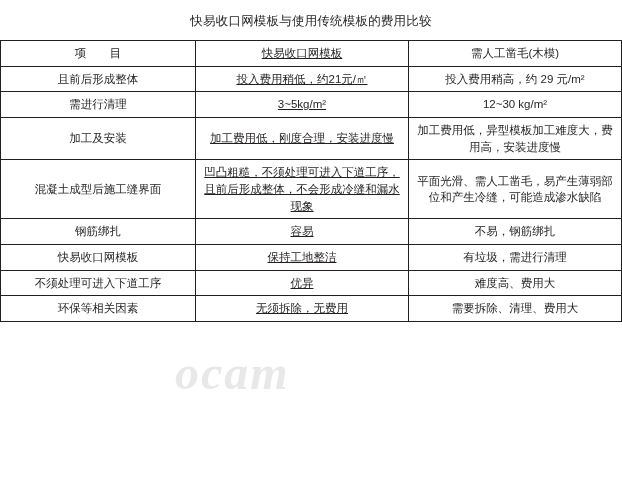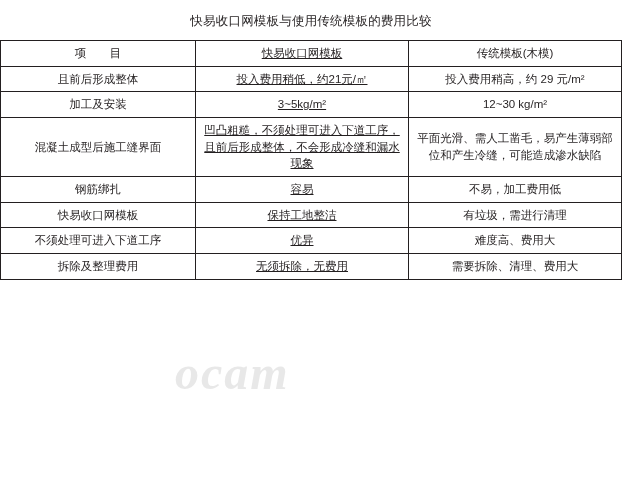--- a/index.html
+++ b/index.html
@@ -74,63 +74,68 @@
 
 <div class="page">
 
   <div class="doc-title">快易收口网模板与使用传统模板的费用比较</div>
 
   <table class="cost-table">
     <tbody>
       <tr class="hdr">
         <td class="col-a"><span class="spaced">项　目</span></td>
         <td class="col-b">快易收口网模板</td>
-        <td class="col-c">传统模板(木模)</td>
+        <td class="col-c">需人工凿毛(木模)</td>
       </tr>
 
       <tr>
         <td class="col-a">且前后形成整体</td>
         <td class="col-b">投入费用稍低，约21元/㎡</td>
         <td class="col-c">投入费用稍高，约 29 元/m²</td>
       </tr>
 
       <tr>
-        <td class="col-a">加工及安装</td>
+        <td class="col-a">需进行清理</td>
         <td class="col-b">3~5kg/m²</td>
         <td class="col-c">12~30 kg/m²</td>
       </tr>
 
+      <tr>
+        <td class="col-a">加工及安装</td>
+        <td class="col-b">加工费用低，刚度合理，安装进度慢</td>
+        <td class="col-c">加工费用低，异型模板加工难度大，费用高，安装进度慢</td>
+      </tr>
 
       <tr>
         <td class="col-a">混凝土成型后施工缝界面</td>
         <td class="col-b">凹凸粗糙，不须处理可进入下道工序，且前后形成整体，不会形成冷缝和漏水现象</td>
         <td class="col-c">平面光滑、需人工凿毛，易产生薄弱部位和产生冷缝，可能造成渗水缺陷</td>
       </tr>
 
 
       <tr>
         <td class="col-a">钢筋绑扎</td>
         <td class="col-b">容易</td>
-        <td class="col-c">不易，加工费用低</td>
+        <td class="col-c">不易，钢筋绑扎</td>
       </tr>
 
       <tr>
         <td class="col-a">快易收口网模板</td>
         <td class="col-b">保持工地整洁</td>
         <td class="col-c">有垃圾，需进行清理</td>
       </tr>
 
       <tr>
         <td class="col-a">不须处理可进入下道工序</td>
         <td class="col-b">优异</td>
         <td class="col-c">难度高、费用大</td>
       </tr>
 
       <tr>
-        <td class="col-a">拆除及整理费用</td>
+        <td class="col-a">环保等相关因素</td>
         <td class="col-b">无须拆除，无费用</td>
         <td class="col-c">需要拆除、清理、费用大</td>
       </tr>
     </tbody>
   </table>
 
   <div class="watermark">ocam</div>
 
 </div>
 

